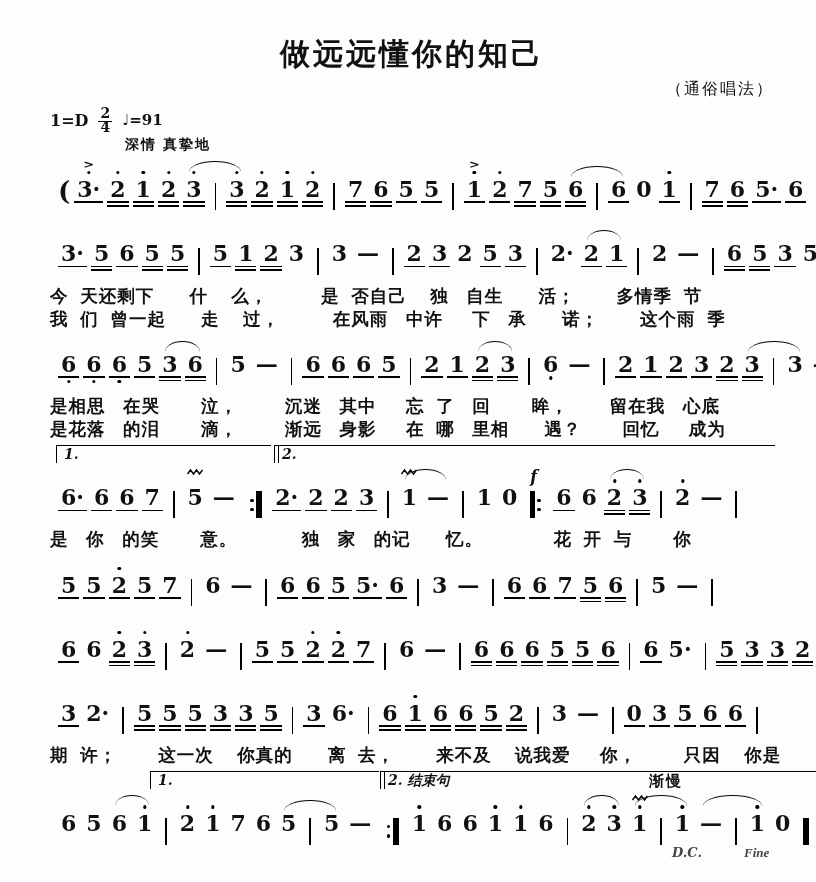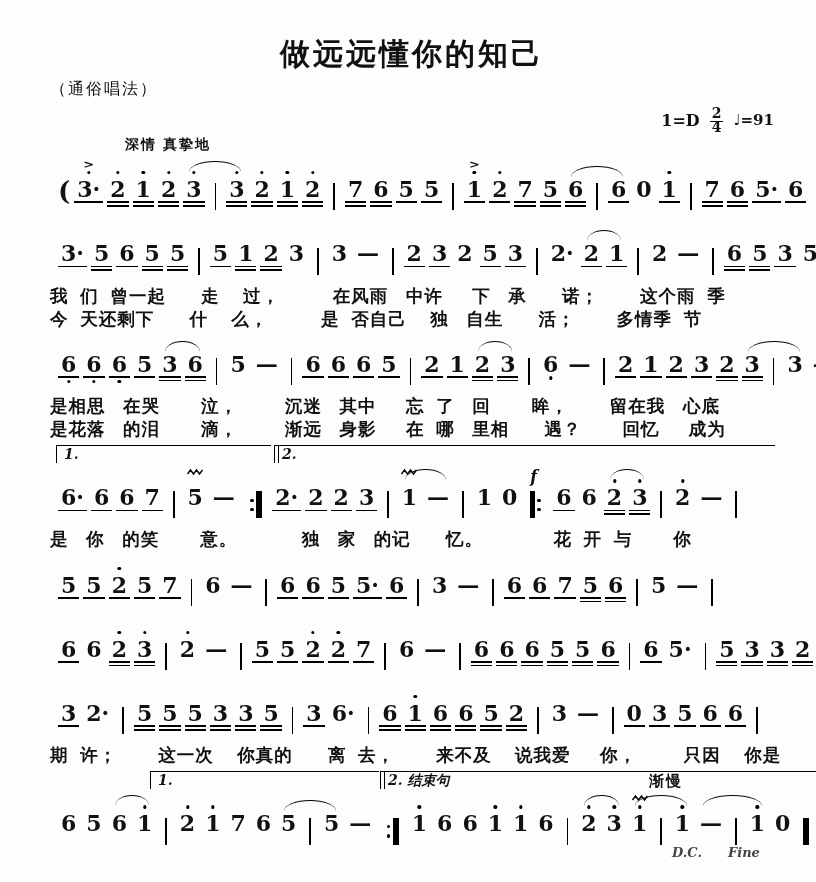--- a/index.html
+++ b/index.html
@@ -3,22 +3,22 @@
 <meta charset="utf-8">
 <style>
   html,body{margin:0;padding:0;}
   body{width:816px;height:882px;overflow:hidden;background:#fdfdfd;
        font-family:"Liberation Sans",sans-serif;color:#111;}
   .page{position:relative;width:816px;height:882px;box-sizing:border-box;
         padding:26px 42px 0 50px;}
   
   .title{text-align:center;font-family:"Liberation Sans",sans-serif;
          font-weight:700;font-size:30px;letter-spacing:3px;margin:8px 0 4px;}
-  .subtitle{text-align:left;font-size:16px;letter-spacing:2px;margin-bottom:6px;}
-  .meta-row{display:flex;justify-content:space-between;align-items:flex-end;
+  .subtitle{text-align:right;font-size:16px;letter-spacing:2px;margin-bottom:6px;}
+  .meta-row{display:flex;justify-content:space-between;align-items:flex-start;
             font-family:"DejaVu Serif",serif;font-weight:700;font-size:16px;flex-direction:column;}
   .meta-left{display:flex;align-items:center;gap:10px;}
   .frac{display:inline-block;text-align:center;font-size:14px;line-height:1.0;
         vertical-align:-4px;}
   .frac .num{border-bottom:1.3px solid #000;padding:0 2px;}
   .tempo{font-size:15px;}
   .credits{font-family:"Liberation Sans",sans-serif;font-weight:700;font-size:17px;
            letter-spacing:1px;}
   .expression{font-size:14px;font-weight:700;margin:2px 0 4px 75px;letter-spacing:2px;}
   
@@ -86,22 +86,22 @@
     </div>
   </div>
   <div class="expression">深情 真挚地</div>
 
   <div id="score">
       <div class="system">
         <div class="notes-row"><span class="paren">(</span><span class="tok"><span class="glyph">3·</span><span class="ul" style="bottom: -3px;"></span><span class="hidot"></span><span class="acc">&gt;</span></span><span class="tok"><span class="glyph">2</span><span class="ul" style="bottom: -3px;"></span><span class="ul" style="bottom: -6.6px;"></span><span class="hidot"></span></span><span class="tok"><span class="glyph">1</span><span class="ul" style="bottom: -3px;"></span><span class="ul" style="bottom: -6.6px;"></span><span class="hidot"></span></span><span class="tok"><span class="glyph">2</span><span class="ul" style="bottom: -3px;"></span><span class="ul" style="bottom: -6.6px;"></span><span class="hidot"></span></span><span class="grp"><span class="tok"><span class="glyph">3</span><span class="ul" style="bottom: -3px;"></span><span class="ul" style="bottom: -6.6px;"></span><span class="hidot"></span></span><span class="barwrap"><span class="bline"></span></span><span class="tok"><span class="glyph">3</span><span class="ul" style="bottom: -3px;"></span><span class="ul" style="bottom: -6.6px;"></span><span class="hidot"></span></span><span class="slur hi"></span></span><span class="tok"><span class="glyph">2</span><span class="ul" style="bottom: -3px;"></span><span class="ul" style="bottom: -6.6px;"></span><span class="hidot"></span></span><span class="tok"><span class="glyph">1</span><span class="ul" style="bottom: -3px;"></span><span class="ul" style="bottom: -6.6px;"></span><span class="hidot"></span></span><span class="tok"><span class="glyph">2</span><span class="ul" style="bottom: -3px;"></span><span class="ul" style="bottom: -6.6px;"></span><span class="hidot"></span></span><span class="barwrap"><span class="bline"></span></span><span class="tok"><span class="glyph">7</span><span class="ul" style="bottom: -3px;"></span><span class="ul" style="bottom: -6.6px;"></span></span><span class="tok"><span class="glyph">6</span><span class="ul" style="bottom: -3px;"></span><span class="ul" style="bottom: -6.6px;"></span></span><span class="tok"><span class="glyph">5</span><span class="ul" style="bottom: -3px;"></span></span><span class="tok"><span class="glyph">5</span><span class="ul" style="bottom: -3px;"></span></span><span class="barwrap"><span class="bline"></span></span><span class="tok"><span class="glyph">1</span><span class="ul" style="bottom: -3px;"></span><span class="hidot"></span><span class="acc">&gt;</span></span><span class="tok"><span class="glyph">2</span><span class="ul" style="bottom: -3px;"></span><span class="hidot"></span></span><span class="tok"><span class="glyph">7</span><span class="ul" style="bottom: -3px;"></span><span class="ul" style="bottom: -6.6px;"></span></span><span class="tok"><span class="glyph">5</span><span class="ul" style="bottom: -3px;"></span><span class="ul" style="bottom: -6.6px;"></span></span><span class="grp"><span class="tok"><span class="glyph">6</span><span class="ul" style="bottom: -3px;"></span><span class="ul" style="bottom: -6.6px;"></span></span><span class="barwrap"><span class="bline"></span></span><span class="tok"><span class="glyph">6</span><span class="ul" style="bottom: -3px;"></span></span><span class="slur"></span></span><span class="tok"><span class="glyph">0</span></span><span class="tok"><span class="glyph">1</span><span class="ul" style="bottom: -3px;"></span><span class="hidot"></span></span><span class="barwrap"><span class="bline"></span></span><span class="tok"><span class="glyph">7</span><span class="ul" style="bottom: -3px;"></span><span class="ul" style="bottom: -6.6px;"></span></span><span class="tok"><span class="glyph">6</span><span class="ul" style="bottom: -3px;"></span><span class="ul" style="bottom: -6.6px;"></span></span><span class="tok"><span class="glyph">5·</span><span class="ul" style="bottom: -3px;"></span></span><span class="tok"><span class="glyph">6</span><span class="ul" style="bottom: -3px;"></span></span></div>
       </div>
       <div class="system">
         <div class="notes-row"><span class="tok"><span class="glyph">3·</span><span class="ul" style="bottom: -3px;"></span></span><span class="tok"><span class="glyph">5</span><span class="ul" style="bottom: -3px;"></span><span class="ul" style="bottom: -6.6px;"></span></span><span class="tok"><span class="glyph">6</span><span class="ul" style="bottom: -3px;"></span></span><span class="tok"><span class="glyph">5</span><span class="ul" style="bottom: -3px;"></span><span class="ul" style="bottom: -6.6px;"></span></span><span class="tok"><span class="glyph">5</span><span class="ul" style="bottom: -3px;"></span><span class="ul" style="bottom: -6.6px;"></span></span><span class="barwrap"><span class="bline"></span></span><span class="tok"><span class="glyph">5</span><span class="ul" style="bottom: -3px;"></span></span><span class="tok"><span class="glyph">1</span><span class="ul" style="bottom: -3px;"></span><span class="ul" style="bottom: -6.6px;"></span></span><span class="tok"><span class="glyph">2</span><span class="ul" style="bottom: -3px;"></span><span class="ul" style="bottom: -6.6px;"></span></span><span class="tok"><span class="glyph">3</span></span><span class="barwrap"><span class="bline"></span></span><span class="tok"><span class="glyph">3</span></span><span class="tok"><span class="glyph">—</span></span><span class="barwrap"><span class="bline"></span></span><span class="tok"><span class="glyph">2</span><span class="ul" style="bottom: -3px;"></span></span><span class="tok"><span class="glyph">3</span><span class="ul" style="bottom: -3px;"></span></span><span class="tok"><span class="glyph">2</span></span><span class="tok"><span class="glyph">5</span><span class="ul" style="bottom: -3px;"></span></span><span class="tok"><span class="glyph">3</span><span class="ul" style="bottom: -3px;"></span></span><span class="barwrap"><span class="bline"></span></span><span class="tok"><span class="glyph">2·</span></span><span class="grp"><span class="tok"><span class="glyph">2</span><span class="ul" style="bottom: -3px;"></span></span><span class="tok"><span class="glyph">1</span><span class="ul" style="bottom: -3px;"></span></span><span class="slur"></span></span><span class="barwrap"><span class="bline"></span></span><span class="tok"><span class="glyph">2</span></span><span class="tok"><span class="glyph">—</span></span><span class="barwrap"><span class="bline"></span></span><span class="tok"><span class="glyph">6</span><span class="ul" style="bottom: -3px;"></span><span class="ul" style="bottom: -6.6px;"></span></span><span class="tok"><span class="glyph">5</span><span class="ul" style="bottom: -3px;"></span><span class="ul" style="bottom: -6.6px;"></span></span><span class="tok"><span class="glyph">3</span><span class="ul" style="bottom: -3px;"></span></span><span class="tok"><span class="glyph">5</span></span></div>
+        <div class="lyrics-row">今  天还剩下      什    么，         是  否自己    独   自生      活；       多情季  节</div>
         <div class="lyrics-row">我  们  曾一起      走    过，         在风雨   中许     下   承      诺；       这个雨  季</div>
-        <div class="lyrics-row">今  天还剩下      什    么，         是  否自己    独   自生      活；       多情季  节</div>
       </div>
       <div class="system">
         <div class="notes-row"><span class="tok"><span class="glyph">6</span><span class="ul" style="bottom: -3px;"></span><span class="lodot" style="bottom: -8.6px;"></span></span><span class="tok"><span class="glyph">6</span><span class="ul" style="bottom: -3px;"></span><span class="lodot" style="bottom: -8.6px;"></span></span><span class="tok"><span class="glyph">6</span><span class="ul" style="bottom: -3px;"></span><span class="lodot" style="bottom: -8.6px;"></span></span><span class="tok"><span class="glyph">5</span><span class="ul" style="bottom: -3px;"></span></span><span class="grp"><span class="tok"><span class="glyph">3</span><span class="ul" style="bottom: -3px;"></span><span class="ul" style="bottom: -6.6px;"></span></span><span class="tok"><span class="glyph">6</span><span class="ul" style="bottom: -3px;"></span><span class="ul" style="bottom: -6.6px;"></span></span><span class="slur"></span></span><span class="barwrap"><span class="bline"></span></span><span class="tok"><span class="glyph">5</span></span><span class="tok"><span class="glyph">—</span></span><span class="barwrap"><span class="bline"></span></span><span class="tok"><span class="glyph">6</span><span class="ul" style="bottom: -3px;"></span></span><span class="tok"><span class="glyph">6</span><span class="ul" style="bottom: -3px;"></span></span><span class="tok"><span class="glyph">6</span><span class="ul" style="bottom: -3px;"></span></span><span class="tok"><span class="glyph">5</span><span class="ul" style="bottom: -3px;"></span></span><span class="barwrap"><span class="bline"></span></span><span class="tok"><span class="glyph">2</span><span class="ul" style="bottom: -3px;"></span></span><span class="tok"><span class="glyph">1</span><span class="ul" style="bottom: -3px;"></span></span><span class="grp"><span class="tok"><span class="glyph">2</span><span class="ul" style="bottom: -3px;"></span><span class="ul" style="bottom: -6.6px;"></span></span><span class="tok"><span class="glyph">3</span><span class="ul" style="bottom: -3px;"></span><span class="ul" style="bottom: -6.6px;"></span></span><span class="slur"></span></span><span class="barwrap"><span class="bline"></span></span><span class="tok"><span class="glyph">6</span><span class="lodot" style="bottom: -5px;"></span></span><span class="tok"><span class="glyph">—</span></span><span class="barwrap"><span class="bline"></span></span><span class="tok"><span class="glyph">2</span><span class="ul" style="bottom: -3px;"></span></span><span class="tok"><span class="glyph">1</span><span class="ul" style="bottom: -3px;"></span></span><span class="tok"><span class="glyph">2</span><span class="ul" style="bottom: -3px;"></span></span><span class="tok"><span class="glyph">3</span><span class="ul" style="bottom: -3px;"></span></span><span class="tok"><span class="glyph">2</span><span class="ul" style="bottom: -3px;"></span><span class="ul" style="bottom: -6.6px;"></span></span><span class="grp"><span class="tok"><span class="glyph">3</span><span class="ul" style="bottom: -3px;"></span><span class="ul" style="bottom: -6.6px;"></span></span><span class="barwrap"><span class="bline"></span></span><span class="tok"><span class="glyph">3</span></span><span class="slur"></span></span><span class="tok"><span class="glyph">—</span></span></div>
         <div class="lyrics-row">是相思   在哭       泣，        沉迷   其中     忘  了   回       眸，       留在我   心底</div>
         <div class="lyrics-row">是花落   的泪       滴，        渐远   身影     在  哪   里相      遇？       回忆     成为</div>
       </div>
       <div class="volta-row">
         <div class="vbracket vm1">
           <span class="vlabel">1.</span>
         </div>
@@ -148,14 +148,14 @@
         <div class="notes-row"><span class="tok"><span class="glyph">6</span></span><span class="tok"><span class="glyph">5</span></span><span class="grp"><span class="tok"><span class="glyph">6</span></span><span class="tok"><span class="glyph">1</span><span class="hidot"></span></span><span class="slur hi"></span></span><span class="barwrap"><span class="bline"></span></span><span class="tok"><span class="glyph">2</span><span class="hidot"></span></span><span class="tok"><span class="glyph">1</span><span class="hidot"></span></span><span class="tok"><span class="glyph">7</span></span><span class="tok"><span class="glyph">6</span></span><span class="grp"><span class="tok"><span class="glyph">5</span></span><span class="barwrap"><span class="bline"></span></span><span class="tok"><span class="glyph">5</span></span><span class="slur"></span></span><span class="tok"><span class="glyph">—</span></span><span class="barwrap"><span class="rdots">
               <span class="rdot"></span>
               <span class="rdot"></span>
             </span><span class="bline"></span><span class="bthick"></span></span><span class="tok"><span class="glyph">1</span><span class="hidot"></span></span><span class="tok"><span class="glyph">6</span></span><span class="tok"><span class="glyph">6</span></span><span class="tok"><span class="glyph">1</span><span class="hidot"></span></span><span class="tok"><span class="glyph">1</span><span class="hidot"></span></span><span class="tok"><span class="glyph">6</span></span><span class="barwrap"><span class="bline"></span></span><span class="grp"><span class="tok"><span class="glyph">2</span><span class="hidot"></span></span><span class="tok"><span class="glyph">3</span><span class="hidot"></span></span><span class="slur hi"></span></span><span class="grp"><span class="tok"><span class="glyph">1</span><span class="hidot"></span><span class="mord"><svg width="17" height="8" viewBox="0 0 17 8">
                   <path d="M1 6 L4 2 L7 6 L10 2 L13 6 L16 2" fill="none" stroke="#000" stroke-width="1.4"></path>
                 </svg></span></span><span class="barwrap"><span class="bline"></span></span><span class="tok"><span class="glyph">1</span><span class="hidot"></span></span><span class="slur hi"></span></span><span class="grp"><span class="tok"><span class="glyph">—</span></span><span class="barwrap"><span class="bline"></span></span><span class="tok"><span class="glyph">1</span><span class="hidot"></span></span><span class="slur hi"></span></span><span class="tok"><span class="glyph">0</span></span><span class="barwrap"><span class="bline"></span><span class="bthick"></span></span></div>
       </div>
     </div>
 
   <div class="bottom-mark" style="left:672px;top:845px;">D.C.</div>
-  <div class="bottom-mark" style="left:728px;top:845px;">Fine</div>
+  <div class="bottom-mark" style="left:744px;top:845px;font-family:Liberation Serif, serif;">Fine</div>
 </div>
 
 </body></html>

